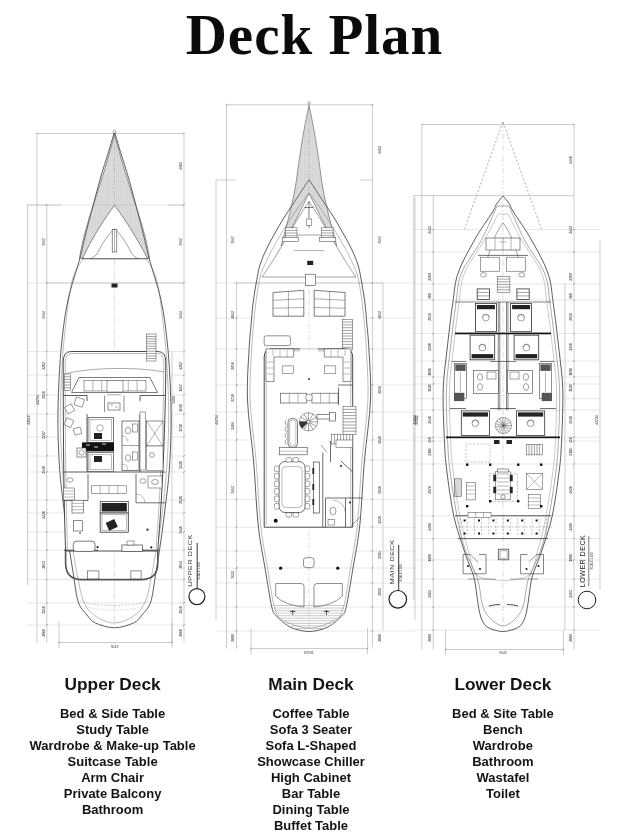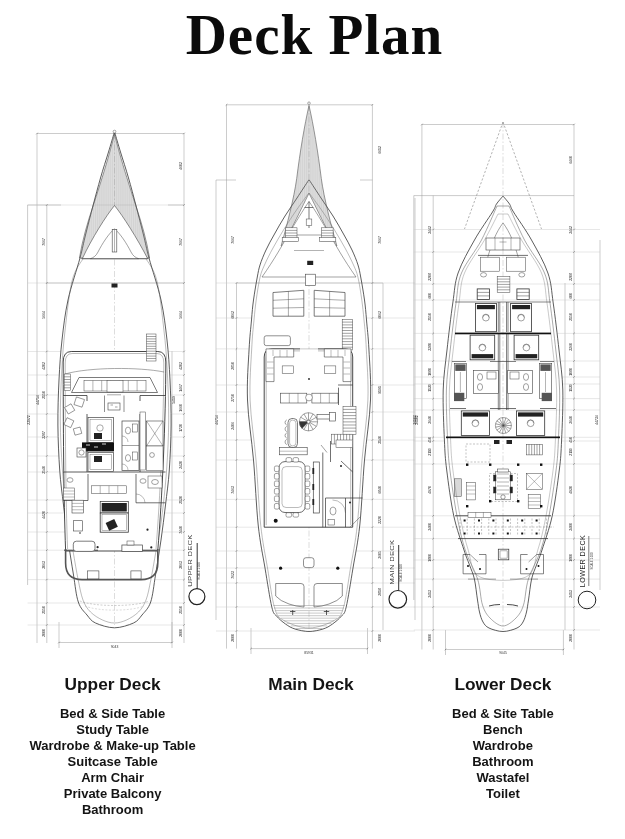--- a/index.html
+++ b/index.html
@@ -710,18 +710,19 @@
 </g>
 </svg>
 
 <div class="col" style="left:7.6px;top:676px;">
 <h3>Upper Deck</h3>
 <div>Bed &amp; Side Table<br>Study Table<br>Wardrobe &amp; Make-up Table<br>Suitcase Table<br>Arm Chair<br>Private Balcony<br>Bathroom</div>
 </div>
 
 <div class="col" style="left:206px;top:676px;">
 <h3>Main Deck</h3>
+<div>Coffee Table<br>Sofa 3 Seater<br>Sofa L-Shaped<br>Showcase Chiller<br>High Cabinet<br>Bar Table<br>Dining Table<br>Buffet Table</div>
 </div>
 
 <div class="col" style="left:397.9px;top:676px;">
 <h3>Lower Deck</h3>
 <div>Bed &amp; Site Table<br>Bench<br>Wardrobe<br>Bathroom<br>Wastafel<br>Toilet</div>
 </div>
 
 </body></html>

